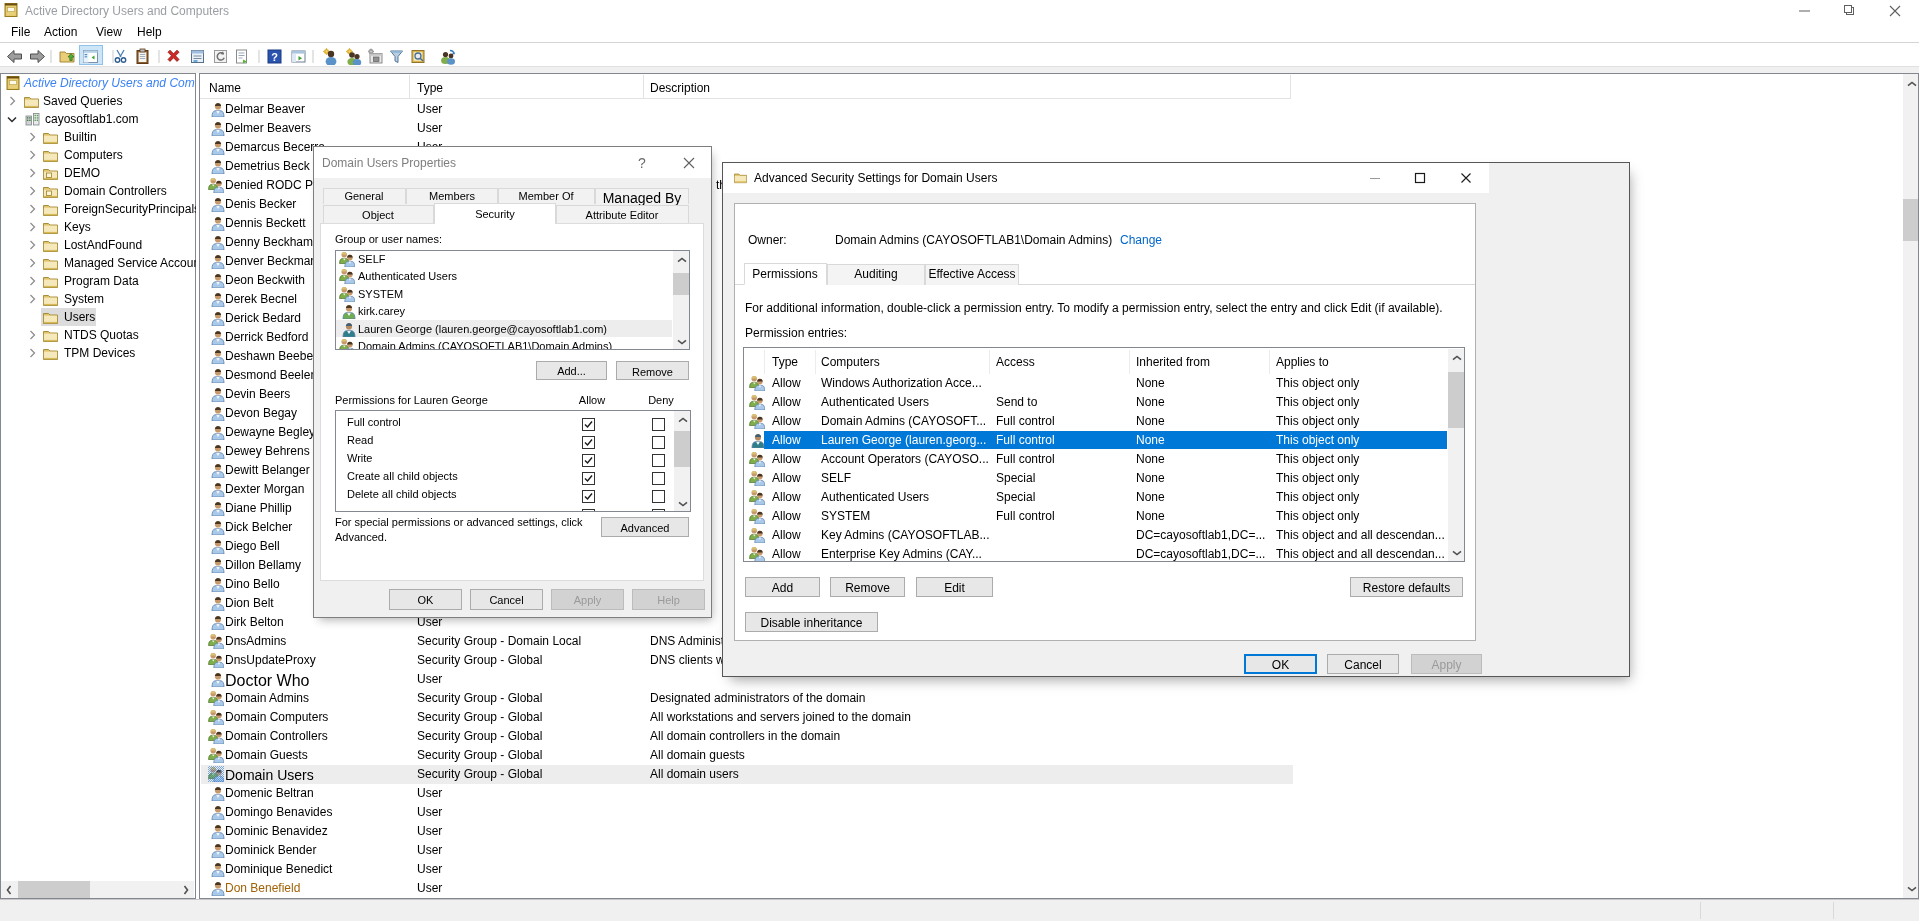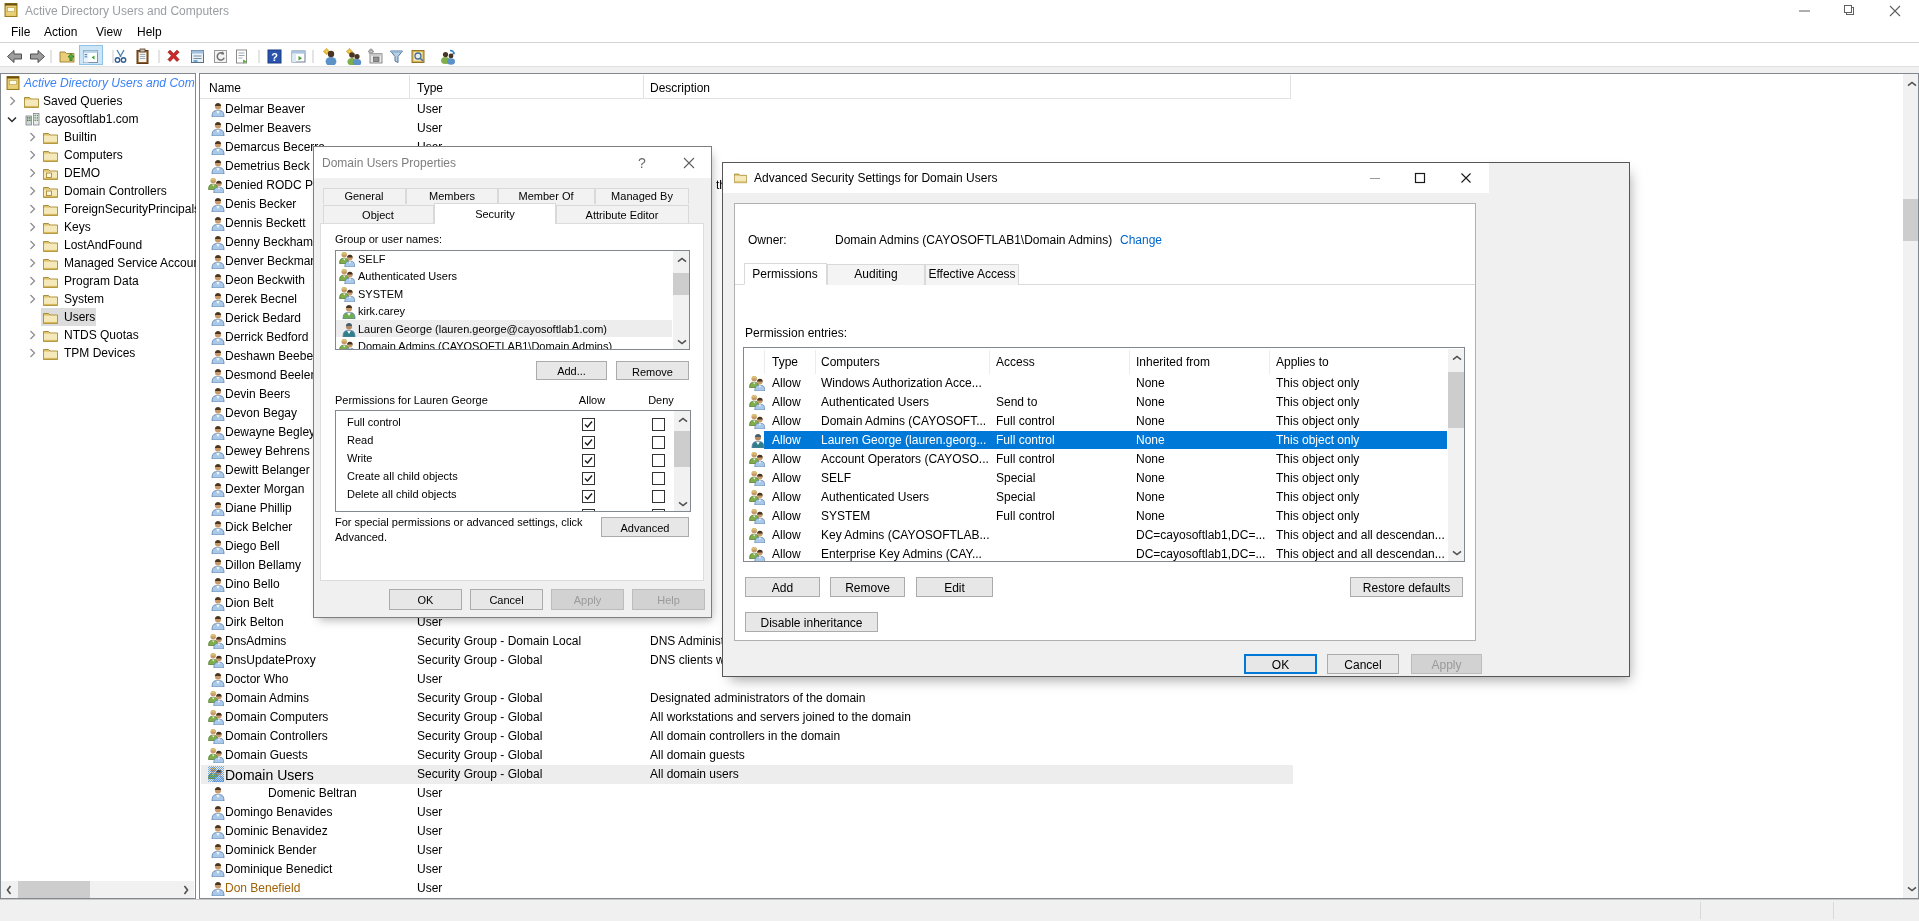--- a/index.html
+++ b/index.html
@@ -574,21 +574,21 @@
     </svg>
     <div class="a txt" style="left:25px;top:580px;font-size:12px;color:#000;">DnsUpdateProxy</div>
     <div class="a txt" style="left:217px;top:580px;font-size:12px;color:#000;">Security Group - Global</div>
     <div class="a txt" style="left:450px;top:580px;font-size:12px;color:#000;">DNS clients who are permitted to perform dynamic updates on beh</div>
     <svg class="a" style="left:10px;top:597px" width="16" height="16" viewBox="0 0 16 16">
       <path d="M2 16 Q2 10.5 5 9.8 L11 9.8 Q14 10.5 14 16 Z" fill="#a9c9ea" stroke="#5c7fa8" stroke-width="0.8"></path>
       <path d="M6.2 10 L9.8 10 L8 13 Z" fill="#f2f6fa"></path>
       <circle cx="8" cy="5.4" r="3.1" fill="#c6986a"></circle>
       <path d="M4.95 4.5 A3.1 3.1 0 0 1 11.05 4.5 L11.05 4.9 L4.95 4.9 Z" fill="#473521"></path>
     </svg>
-    <div class="a txt" style="left:25px;top:599px;font-size:12px;color:#000;">Doctor Who</div>
+    <div class="a txt" style="left:25px;top:599px;font-size:16px;color:#000;">Doctor Who</div>
     <div class="a txt" style="left:217px;top:599px;font-size:12px;color:#000;">User</div>
     <svg class="a" style="left:8px;top:616px" width="16" height="16" viewBox="0 0 16 16">
       <path d="M0.5 12.5 Q0.5 8 3 7.4 L7.5 7.4 Q9.8 8 9.8 12.5 Z" fill="#7fae4a" stroke="#4d7526" stroke-width="0.7"></path>
       <path d="M4 7.6 L6.6 7.6 L5.3 9.6 Z" fill="#eef4e8"></path>
       <circle cx="5.2" cy="3.8" r="2.7" fill="#c6986a"></circle>
       <path d="M2.55 3.2 A2.7 2.7 0 0 1 7.85 3.2 L7.85 3.6 L2.55 3.6 Z" fill="#d9c171"></path>
       <path d="M5.8 16 Q5.8 11 8.6 10.4 L13.2 10.4 Q15.8 11 15.8 16 Z" fill="#a9c9ea" stroke="#5c7fa8" stroke-width="0.7"></path>
       <path d="M9.6 10.6 L12.2 10.6 L10.9 12.8 Z" fill="#f2f6fa"></path>
       <circle cx="10.9" cy="6.6" r="2.8" fill="#c6986a"></circle>
       <path d="M8.15 6.1 A2.8 2.8 0 0 1 13.65 6.1 L13.65 6.5 L8.15 6.5 Z" fill="#473521"></path>
@@ -649,21 +649,21 @@
     <div class="a" style="left:8px;top:692px;width:16px;height:16px;background-image:conic-gradient(#2f7cd6 25%,transparent 0 50%,#2f7cd6 0 75%,transparent 0);background-size:2px 2px;opacity:.6"></div>
     <div class="a txt" style="left:25px;top:694px;font-size:14px;color:#000;">Domain Users</div>
     <div class="a txt" style="left:217px;top:694px;font-size:12px;color:#000;">Security Group - Global</div>
     <div class="a txt" style="left:450px;top:694px;font-size:12px;color:#000;">All domain users</div>
     <svg class="a" style="left:10px;top:711px" width="16" height="16" viewBox="0 0 16 16">
       <path d="M2 16 Q2 10.5 5 9.8 L11 9.8 Q14 10.5 14 16 Z" fill="#a9c9ea" stroke="#5c7fa8" stroke-width="0.8"></path>
       <path d="M6.2 10 L9.8 10 L8 13 Z" fill="#f2f6fa"></path>
       <circle cx="8" cy="5.4" r="3.1" fill="#c6986a"></circle>
       <path d="M4.95 4.5 A3.1 3.1 0 0 1 11.05 4.5 L11.05 4.9 L4.95 4.9 Z" fill="#473521"></path>
     </svg>
-    <div class="a txt" style="left:25px;top:713px;font-size:12px;color:#000;margin-left:43px;">Domenic Beltran</div>
+    <div class="a txt" style="left:25px;top:713px;font-size:12px;color:#000;">Domenic Beltran</div>
     <div class="a txt" style="left:217px;top:713px;font-size:12px;color:#000;">User</div>
     <svg class="a" style="left:10px;top:730px" width="16" height="16" viewBox="0 0 16 16">
       <path d="M2 16 Q2 10.5 5 9.8 L11 9.8 Q14 10.5 14 16 Z" fill="#a9c9ea" stroke="#5c7fa8" stroke-width="0.8"></path>
       <path d="M6.2 10 L9.8 10 L8 13 Z" fill="#f2f6fa"></path>
       <circle cx="8" cy="5.4" r="3.1" fill="#c6986a"></circle>
       <path d="M4.95 4.5 A3.1 3.1 0 0 1 11.05 4.5 L11.05 4.9 L4.95 4.9 Z" fill="#473521"></path>
     </svg>
     <div class="a txt" style="left:25px;top:732px;font-size:12px;color:#000;">Domingo Benavides</div>
     <div class="a txt" style="left:217px;top:732px;font-size:12px;color:#000;">User</div>
     <svg class="a" style="left:10px;top:749px" width="16" height="16" viewBox="0 0 16 16">
@@ -717,21 +717,21 @@
     <svg class="a" style="left:368px;top:9px" width="14" height="14">
       <path d="M2 2 L12 12 M12 2 L2 12" stroke="#5f5f5f" stroke-width="1.1"></path>
     </svg>
     <div class="a" style="left:9px;top:41px;width:83px;height:16px;background:#f2f2f2;border:1px solid #d9d9d9;border-bottom:none"></div>
     <div class="a txt" style="left:50px;top:44px;font-size:11px;color:#000;transform:translateX(-50%)">General</div>
     <div class="a" style="left:92px;top:41px;width:92px;height:16px;background:#f2f2f2;border:1px solid #d9d9d9;border-bottom:none"></div>
     <div class="a txt" style="left:138px;top:44px;font-size:11px;color:#000;transform:translateX(-50%)">Members</div>
     <div class="a" style="left:184px;top:41px;width:97px;height:16px;background:#f2f2f2;border:1px solid #d9d9d9;border-bottom:none"></div>
     <div class="a txt" style="left:232px;top:44px;font-size:11px;color:#000;transform:translateX(-50%)">Member Of</div>
     <div class="a" style="left:281px;top:41px;width:94px;height:16px;background:#f2f2f2;border:1px solid #d9d9d9;border-bottom:none"></div>
-    <div class="a txt" style="left:328px;top:44px;font-size:11px;color:#000;transform:translateX(-50%)">Managed By</div>
+    <div class="a txt" style="left:328px;top:44px;font-size:14px;color:#000;transform:translateX(-50%)">Managed By</div>
     <div class="a" style="left:9px;top:58px;width:111px;height:18px;background:#f2f2f2;border:1px solid #d9d9d9;border-bottom:none"></div>
     <div class="a txt" style="left:64px;top:63px;font-size:11px;color:#000;transform:translateX(-50%)">Object</div>
     <div class="a" style="left:120px;top:56px;width:122px;height:21px;background:#fff;border:1px solid #d9d9d9;border-bottom:none;z-index:3"></div>
     <div class="a txt" style="left:181px;top:62px;font-size:11px;color:#000;transform:translateX(-50%);z-index:4">Security</div>
     <div class="a" style="left:242px;top:58px;width:133px;height:18px;background:#f2f2f2;border:1px solid #d9d9d9;border-bottom:none"></div>
     <div class="a txt" style="left:308px;top:63px;font-size:11px;color:#000;transform:translateX(-50%)">Attribute Editor</div>
     <div class="a" style="left:6px;top:76px;width:384px;height:358px;background:#fff;border:1px solid #dcdcdc;z-index:2"></div>
     <div class="a txt" style="left:21px;top:87px;font-size:11px;color:#000;z-index:5">Group or user names:</div>
     <div class="a" style="left:21px;top:103px;width:355px;height:100px;background:#fff;border:1px solid #828790;overflow:hidden;z-index:5">
       <div class="a" style="left:0;top:0;width:354px;height:100px;background:#fff"></div>
@@ -907,20 +907,21 @@
       <div class="a txt" style="left:13px;top:30px;font-size:12px;color:#000;">Owner:</div>
       <div class="a txt" style="left:100px;top:30px;font-size:12px;color:#000;">Domain Admins (CAYOSOFTLAB1\Domain Admins)</div>
       <div class="a txt" style="left:385px;top:30px;font-size:12px;color:#0066cc;">Change</div>
       <div class="a" style="left:0px;top:80px;width:740px;height:1px;background:#d9d9d9"></div>
       <div class="a" style="left:9px;top:59px;width:83px;height:22px;background:#fff;border:1px solid #d9d9d9;border-bottom:1px solid #fff"></div>
       <div class="a txt" style="left:50px;top:64px;font-size:12px;color:#000;transform:translateX(-50%)">Permissions</div>
       <div class="a" style="left:92px;top:60px;width:98px;height:21px;background:#f4f4f4;border:1px solid #d9d9d9;border-bottom:none"></div>
       <div class="a txt" style="left:141px;top:64px;font-size:12px;color:#000;transform:translateX(-50%)">Auditing</div>
       <div class="a" style="left:190px;top:60px;width:94px;height:21px;background:#f4f4f4;border:1px solid #d9d9d9;border-bottom:none"></div>
       <div class="a txt" style="left:237px;top:64px;font-size:12px;color:#000;transform:translateX(-50%)">Effective Access</div>
+      <div class="a txt" style="left:10px;top:98px;font-size:12px;color:#000;">For additional information, double-click a permission entry. To modify a permission entry, select the entry and click Edit (if available).</div>
       <div class="a txt" style="left:10px;top:123px;font-size:12px;color:#000;">Permission entries:</div>
       <div class="a" style="left:8px;top:143px;width:722px;height:215px;background:#fff;border:1px solid #828790;overflow:hidden">
         <div class="a txt" style="left:28px;top:8px;font-size:12px;color:#000;">Type</div>
         <div class="a txt" style="left:77px;top:8px;font-size:12px;color:#000;">Computers</div>
         <div class="a txt" style="left:252px;top:8px;font-size:12px;color:#000;">Access</div>
         <div class="a txt" style="left:392px;top:8px;font-size:12px;color:#000;">Inherited from</div>
         <div class="a txt" style="left:532px;top:8px;font-size:12px;color:#000;">Applies to</div>
         <div class="a" style="left:20px;top:2px;width:1px;height:24px;background:#ececec"></div>
         <div class="a" style="left:71px;top:2px;width:1px;height:24px;background:#ececec"></div>
         <div class="a" style="left:245px;top:2px;width:1px;height:24px;background:#ececec"></div>

